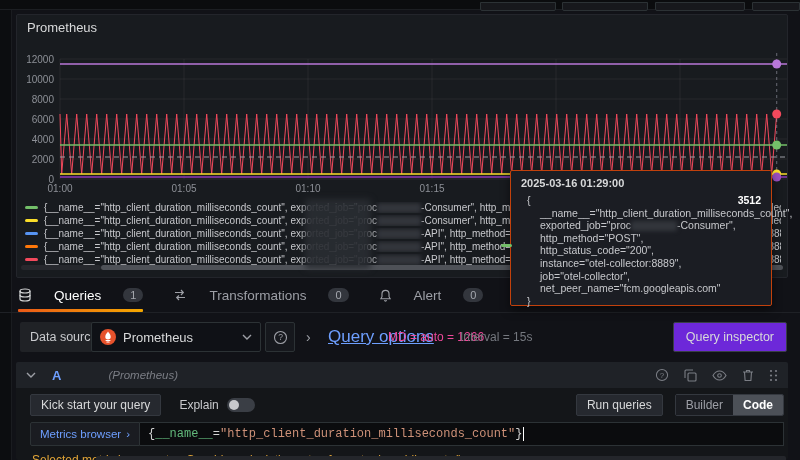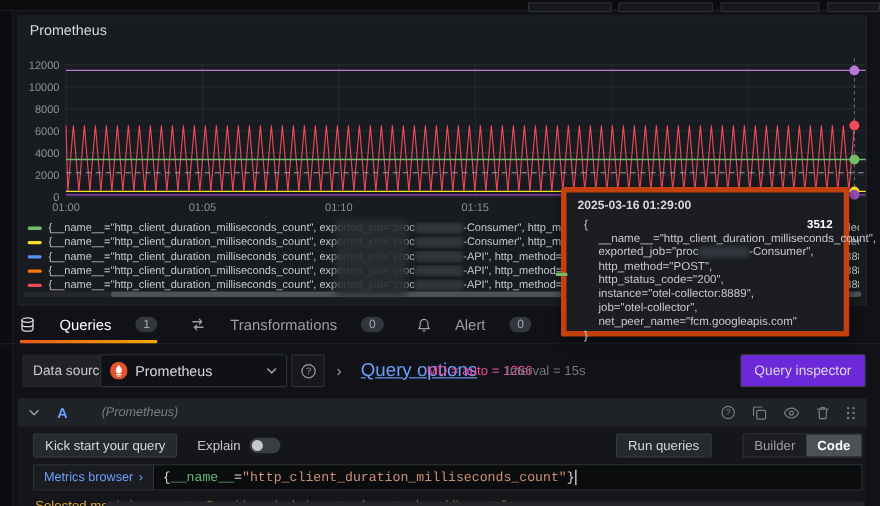--- a/index.html
+++ b/index.html
@@ -18,21 +18,21 @@
   .legend { position:absolute; left:8px; top:186px; width:756px; height:64px; overflow:hidden; }
   .leg-row { display:flex; align-items:center; height:13px; white-space:nowrap; font-size:10px; color:#c7c8cc; }
   .leg-dash { display:inline-block; width:13px; height:3px; border-radius:2px; margin-right:6px; flex:0 0 auto; }
   .leg-text { overflow:hidden; white-space:nowrap; }
   .redact { display:inline-block; vertical-align:middle; height:10px; background:#33363c; border-radius:2px; filter:blur(2px); }
   .blur-patch { position:absolute; left:288px; top:184px; width:66px; height:70px; background:rgba(41,44,50,.92); filter:blur(3px); border-radius:3px; z-index:5; }
   .leg-scroll-track { position:absolute; left:4px; top:250px; width:80px; height:5px; background:#26282d; border-radius:3px; }
   .leg-scroll-thumb { position:absolute; left:84px; top:250px; width:682px; height:5px; background:#4e5157; border-radius:3px; }
 
   
-  .tooltip { position:absolute; left:510px; top:170px; width:262px; height:136px; background:#1b1d23; border:5px solid #c2410c; border-radius:2px; box-shadow:0 4px 10px rgba(0,0,0,.5); z-index:50; font-size:10.5px; }
+  .tooltip { position:absolute; left:510px; top:170px; width:262px; height:136px; background:#1b1d23; border:1px solid #c2410c; border-radius:2px; box-shadow:0 4px 10px rgba(0,0,0,.5); z-index:50; font-size:10.5px; }
   .tt-head { padding:6px 10px 4px 10px; font-size:11px; font-weight:700; color:#d8d9da; }
   .tt-body { position:relative; padding:1px 10px 6px 16px; color:#c7c8cc; line-height:12.6px; }
   .tt-val { position:absolute; right:10px; top:1px; font-weight:700; color:#ffffff; }
   .tt-line.ind { padding-left:13px; }
   .tt-marker { position:absolute; left:-10px; top:51px; width:11px; height:3px; border-radius:2px; }
 
   
   .tabsrow { position:absolute; left:0; top:278px; width:800px; height:35px; border-bottom:1px solid #1f2126; display:flex; align-items:stretch; padding-left:18px; }
   .tab { position:relative; display:flex; align-items:center; gap:22px; margin-right:30px; font-size:13.5px; color:#9d9fa6; cursor:pointer; }
   .tab.active { color:#ffffff; font-weight:500; }
@@ -50,29 +50,29 @@
   .qo-link { position:absolute; left:328px; top:10px; height:30px; line-height:30px; color:#6e9fff; font-size:17px; font-weight:500; cursor:pointer;text-decoration:underline; }
   .qo-md { position:absolute; left:388px; top:10px; height:30px; line-height:30px; color:#ec4899; font-size:12px; }
   .qo-int { position:absolute; left:460px; top:10px; height:30px; line-height:30px; color:#75787f; font-size:12px; }
   .btn { background:#6d28d9; border:1px solid #3a3f46; border-radius:2px; color:#d8d9da; font-size:12.5px; padding:0 12px; height:30px; line-height:28px; cursor:pointer; font-family:inherit; }
   .inspector { position:absolute; right:13px; top:10px; }
 
   
   .qcard { position:absolute; left:16px; top:362px; width:772px; height:98px; background:#141619; border-radius:2px; }
   .qhead { position:relative; height:26px; background:#1f2227; border-radius:2px 2px 0 0; display:flex; align-items:center; padding:0 10px; gap:10px; }
   .qref { color:#6e9fff; font-weight:700; font-size:13px; margin-left:6px; }
-  .qhint { color:#7b7e85; font-style:italic; font-size:11.5px; margin-left:21px; }
+  .qhint { color:#7b7e85; font-style:italic; font-size:11.5px; margin-left:37px; }
   .qicons { margin-left:auto; display:flex; align-items:center; gap:15px; color:#7b7e85; }
   .qicons span { display:flex; cursor:pointer; }
   .qrow2 { display:flex; align-items:center; padding:6px 4px 0 14px; }
   .btn-sm { background:#26292f; border:1px solid #34383f; border-radius:2px; color:#d8d9da; font-size:12px; height:22px; line-height:20px; padding:0 10px; cursor:pointer; font-family:inherit; }
   .explain { margin-left:18px; font-size:12px; color:#c9cacd; display:flex; align-items:center; gap:8px; }
   .toggle { width:28px; height:14px; border-radius:8px; background:#3a3e45; position:relative; cursor:pointer; }
   .toggle .knob { position:absolute; left:2px; top:2px; width:10px; height:10px; border-radius:50%; background:#c7c8cc; }
-  .qrow2 .right { margin-left:auto; display:flex; align-items:center; gap:28px; }
+  .qrow2 .right { margin-left:auto; display:flex; align-items:center; gap:12px; }
   .segmented { display:flex; border:1px solid #34383f; border-radius:2px; overflow:hidden; height:22px; }
   .segmented .seg { font-size:12px; padding:0 10px; line-height:20px; color:#9d9fa6; background:#1b1d22; cursor:pointer; }
   .segmented .seg.sel { background:#4c5057; color:#ffffff; font-weight:600; }
   .qrow3 { display:flex; align-items:stretch; padding:6px 4px 0 14px; }
   .metrics-chip { display:flex; align-items:center; background:#1a1c21; border:1px solid #2c3235; border-radius:2px 0 0 2px; color:#6e9fff; font-size:11.5px; font-weight:500; padding:0 9px; gap:5px; cursor:pointer; }
   .code-field { flex:1; background:#0b0c0e; border:1px solid #2c3235; border-left:none; height:24px; display:flex; align-items:center; padding:0 8px; font-family:"Liberation Mono", monospace; font-size:12px; color:#d4d4d4; }
   .tok-key { color:#62b97b; }
   .tok-str { color:#ce9178; }
   .caret { display:inline-block; width:1px; height:14px; background:#ffffff; margin-left:1px; }
   .qwarn { padding:7px 0 0 16px; font-size:12px; color:#e0a437; }

